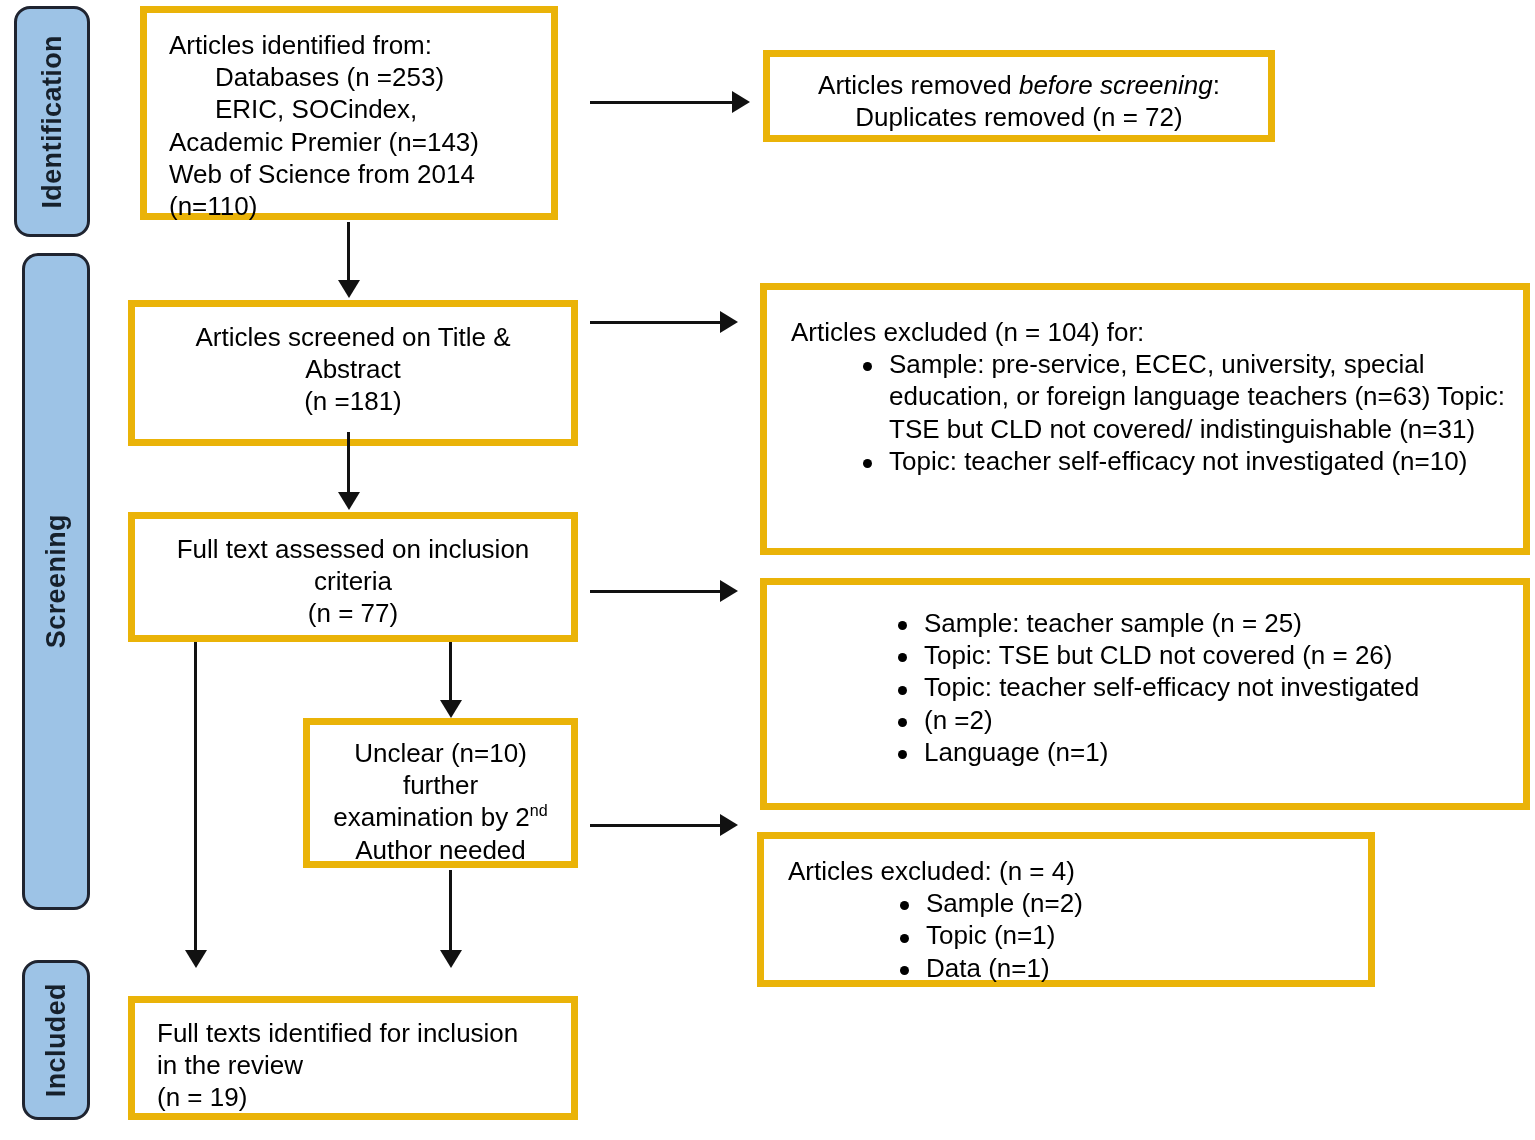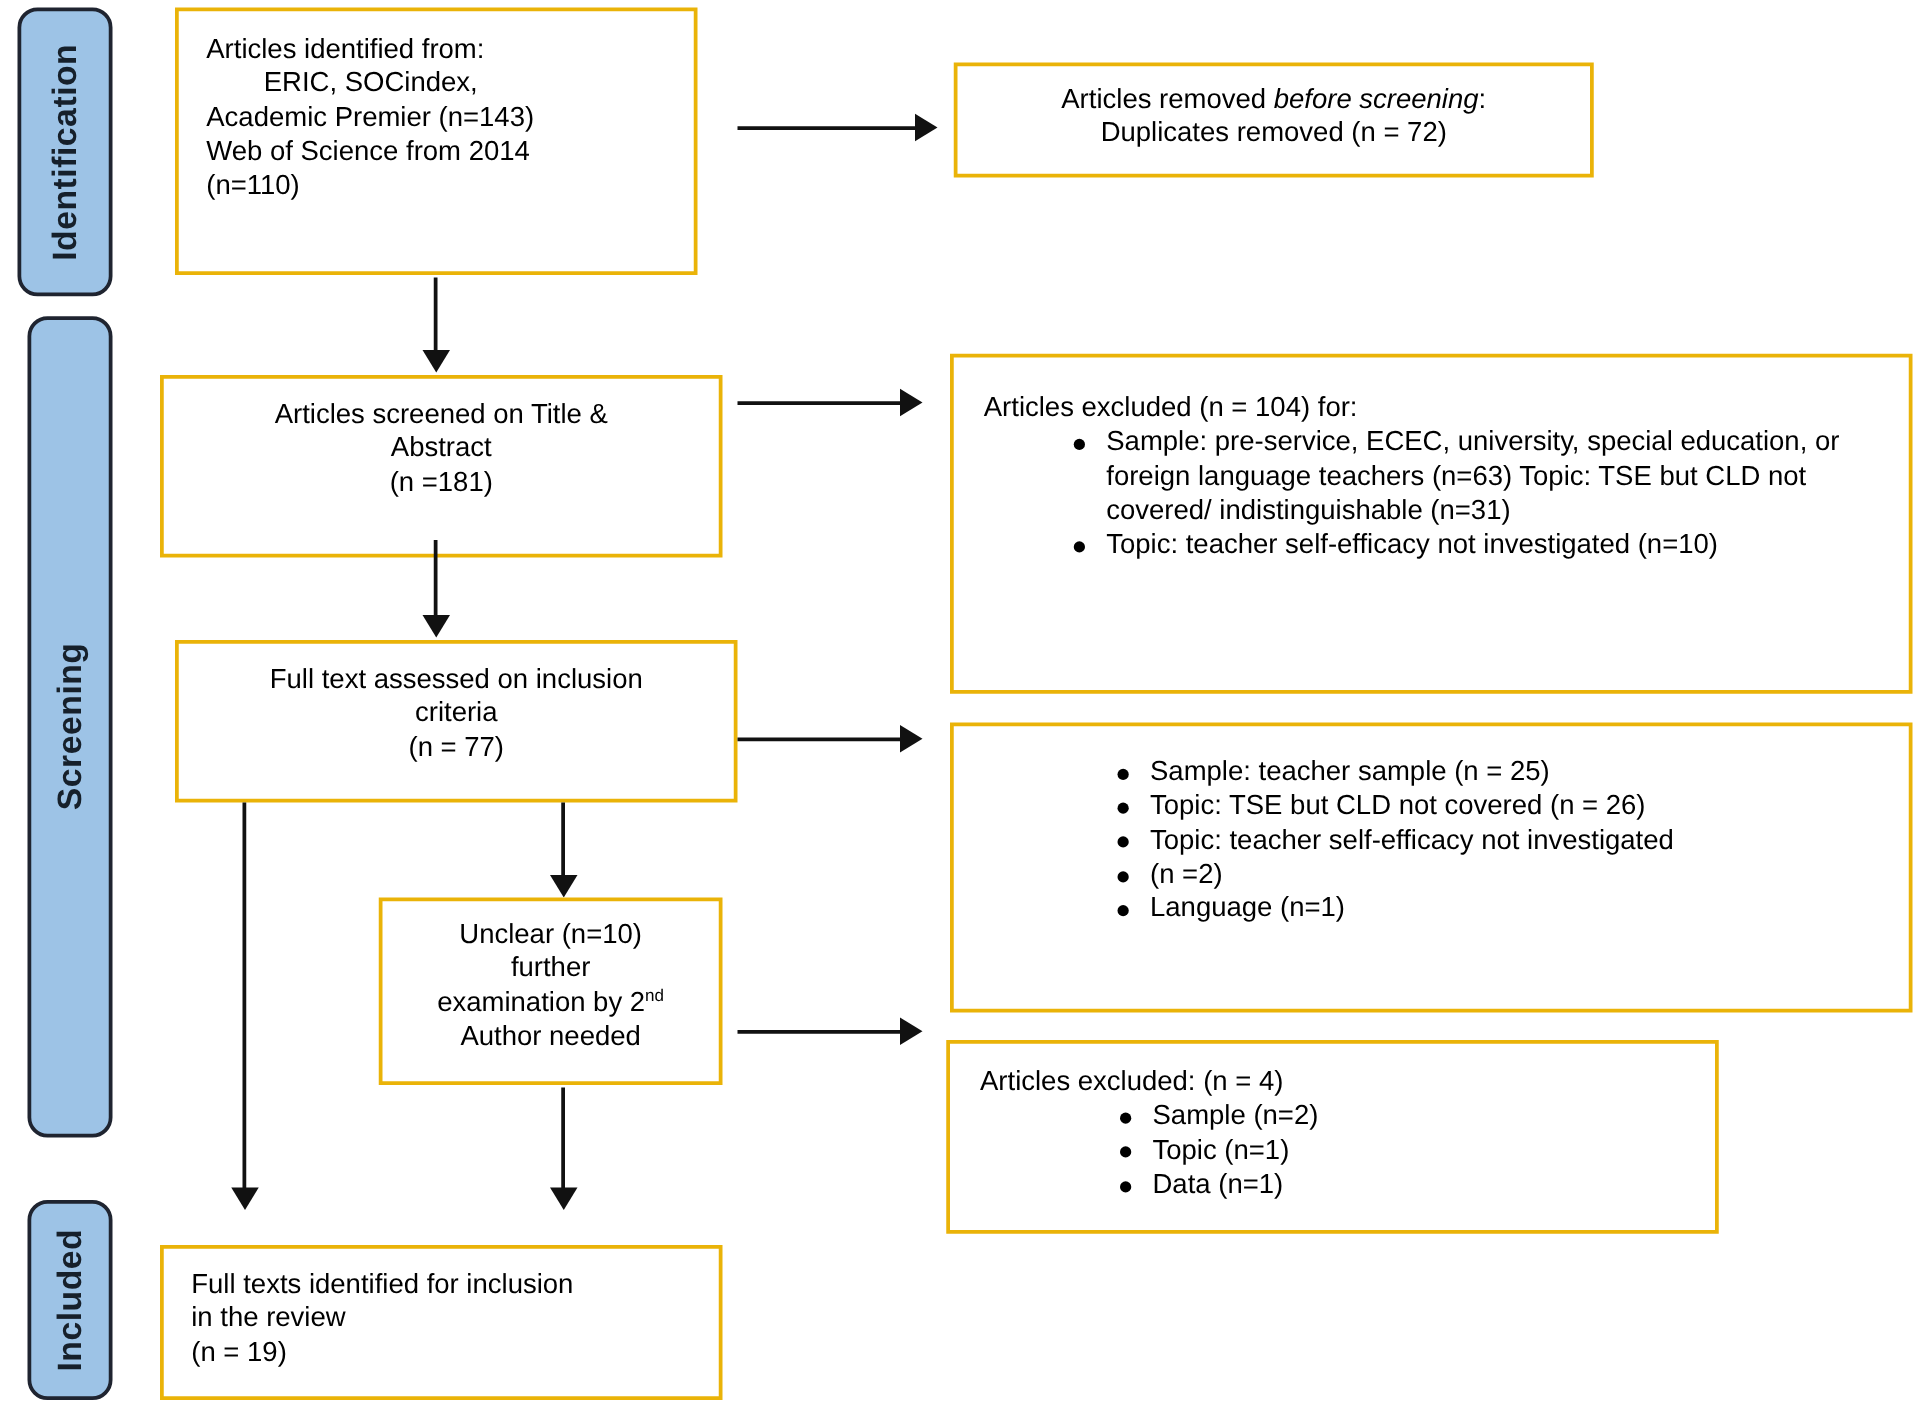--- a/index.html
+++ b/index.html
@@ -38,24 +38,24 @@
     font-size: 27px;
     letter-spacing: 0.4px;
     color: #16202b;
     white-space: nowrap;
   }
 
   
   .box {
     position: absolute;
     background: #ffffff;
-    border: 3px solid #eab308;
+    border: 7px solid #eab308;
     box-sizing: border-box;
     padding: 10px 14px;
-    font-size: 22px;
+    font-size: 26px;
     line-height: 1.24;
   }
   .box.center { text-align: center; }
   .box.left   { text-align: left; }
 
   .box .ind  { display: block; padding-left: 46px; }
   .box .ind0 { display: block; }
 
   .box i { font-style: italic; }
   sup { font-size: 0.62em; vertical-align: super; line-height: 0; }
@@ -119,20 +119,21 @@
   <div class="stage" style="left:22px; top:253px; width:68px; height:657px;">
     <span class="stage-label">Screening</span>
   </div>
 
   <div class="stage" style="left:22px; top:960px; width:68px; height:160px;">
     <span class="stage-label">Included</span>
   </div>
 
   <div class="box left" style="left:140px; top:6px; width:418px; height:214px; padding:16px 16px 10px 22px;">
     <span class="ind0">Articles identified from:</span>
+    <span class="ind">Databases (n =253)</span>
     <span class="ind">ERIC, SOCindex,</span>
     <span class="ind0">Academic Premier (n=143)</span>
     <span class="ind0">Web of Science from 2014</span>
     <span class="ind0">(n=110)</span>
   </div>
 
   <div class="hline" style="left:590px; top:101px; width:142px;"></div>
   <div class="arrow-right" style="left:732px; top:91px;"></div>
 
   <div class="box center" style="left:763px; top:50px; width:512px; height:92px; padding:12px 10px;">
@@ -156,21 +157,21 @@
     <span class="ind0">Articles excluded (n = 104) for:</span>
     <ul class="bullets indent" style="margin-left:60px;">
       <li class="dot">Sample: pre-service, ECEC, university, special education, or foreign language teachers (n=63) Topic: TSE but CLD not covered/ indistinguishable (n=31)</li>
       <li class="dot">Topic: teacher self-efficacy not investigated (n=10)</li>
     </ul>
   </div>
 
   <div class="vline" style="left:347px; top:432px; width:3px; height:62px;"></div>
   <div class="arrow-down" style="left:338px; top:492px;"></div>
 
-  <div class="box center" style="left:140px; top:512px; width:450px; height:130px; padding:14px 10px;">
+  <div class="box center" style="left:128px; top:512px; width:450px; height:130px; padding:14px 10px;">
     <span class="ind0">Full text assessed on inclusion</span>
     <span class="ind0">criteria</span>
     <span class="ind0">(n = 77)</span>
   </div>
 
   <div class="hline" style="left:590px; top:590px; width:130px;"></div>
   <div class="arrow-right" style="left:720px; top:580px;"></div>
 
   <div class="box left" style="left:760px; top:578px; width:770px; height:232px; padding:22px 16px 10px 24px;">
     <ul class="bullets" style="margin-left:95px;">

